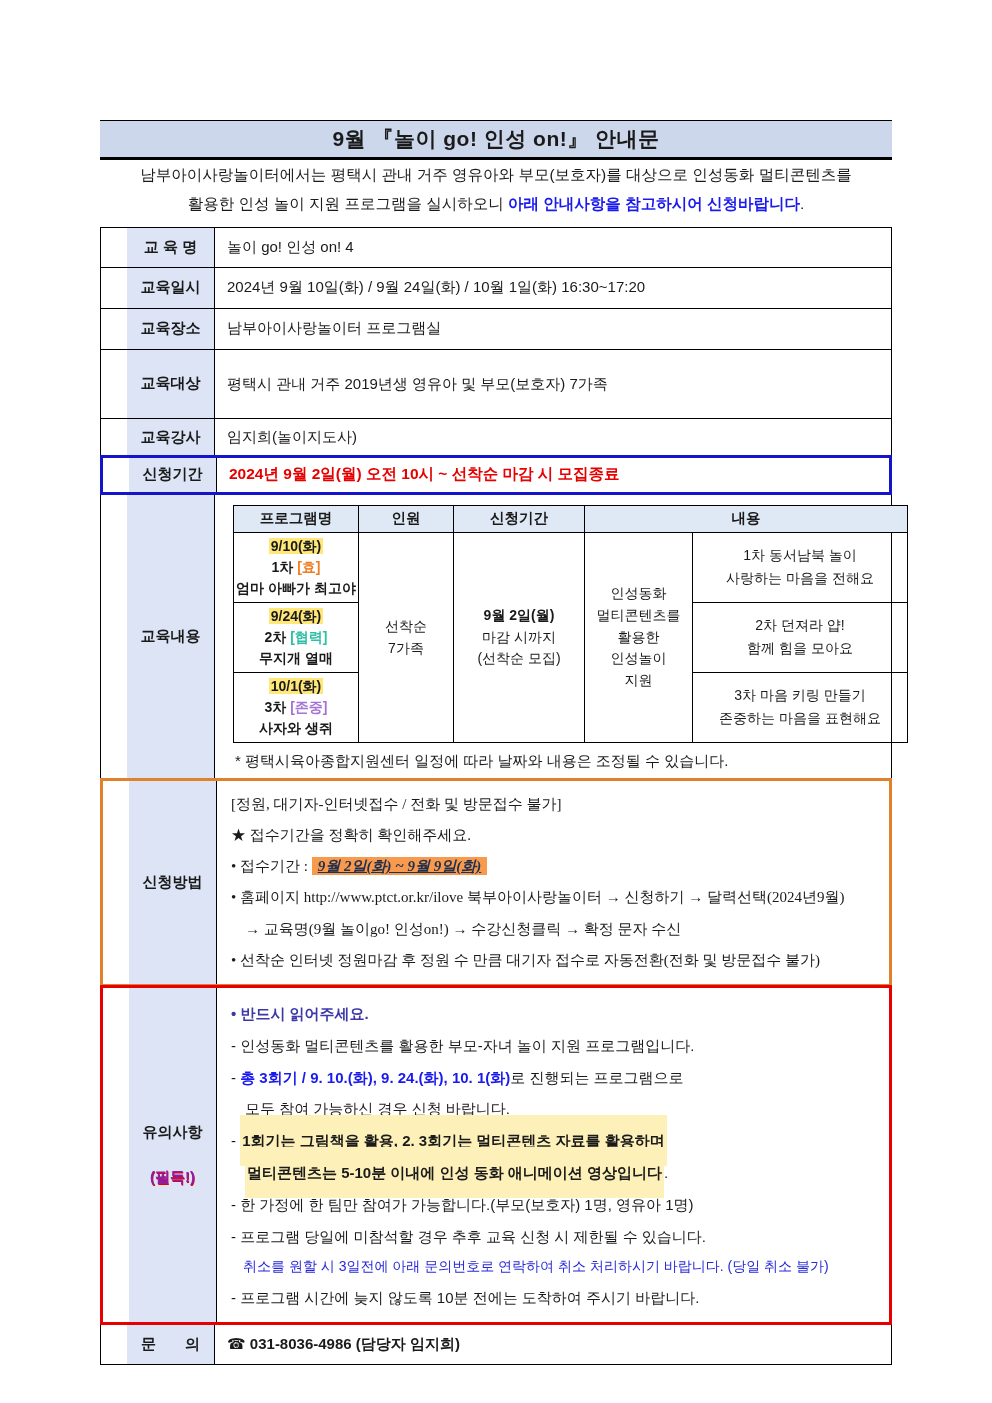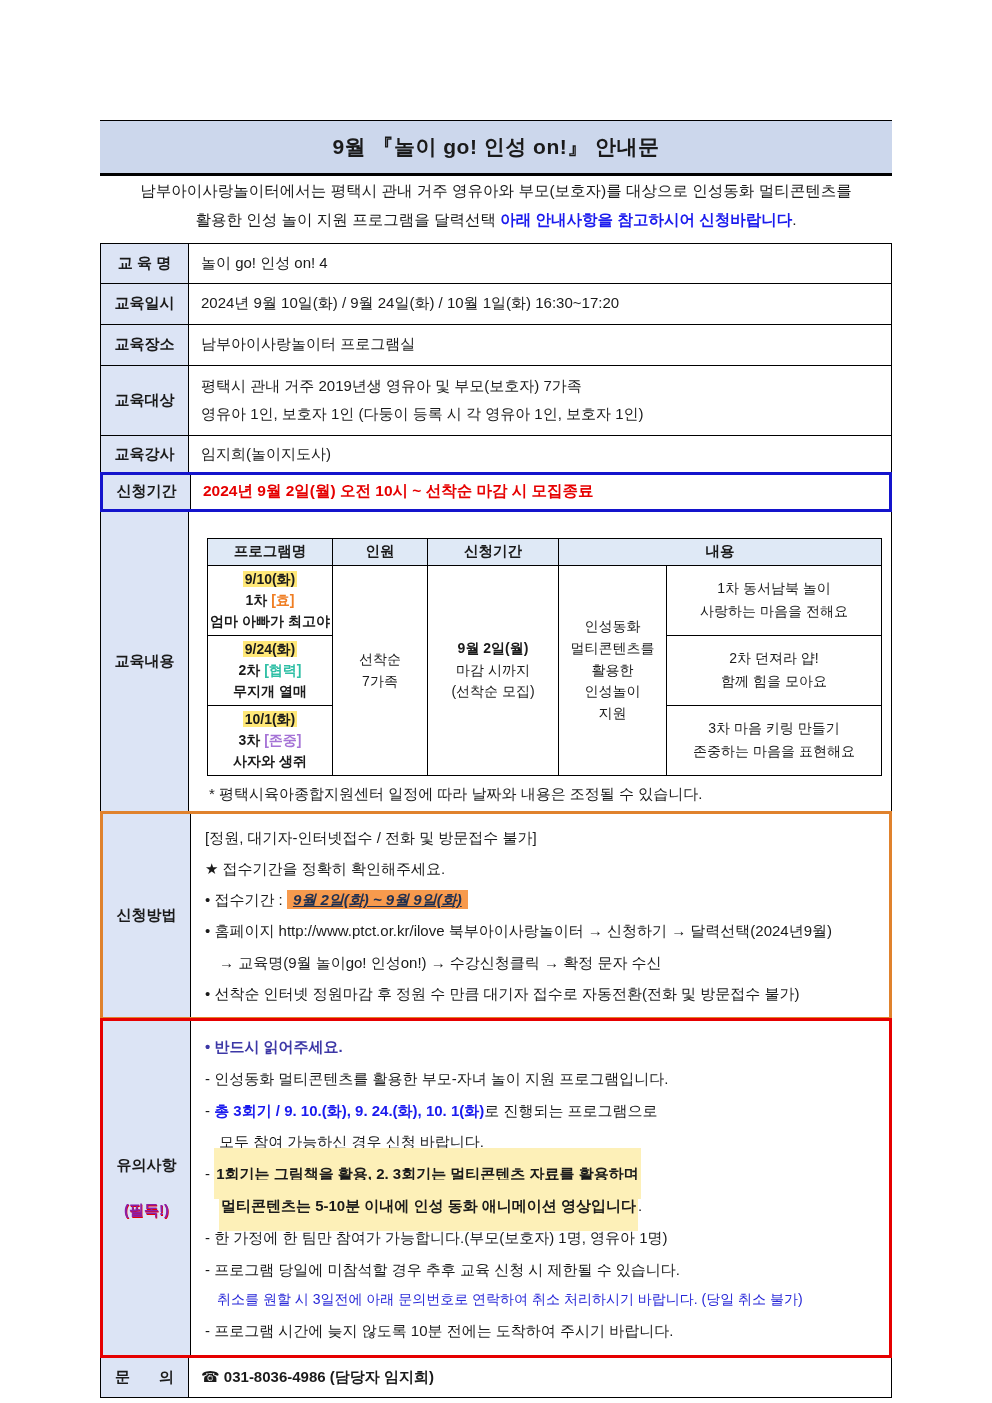--- a/index.html
+++ b/index.html
@@ -7,67 +7,67 @@
   body {
     width:992px; height:1403px;
     font-family:"Liberation Sans","DejaVu Sans",sans-serif;
     color:#1a1a1a; font-size:15px; position:relative; overflow:hidden;
   }
   .doc { position:absolute; left:100px; top:120px; width:792px; }
 
   
   .title-bar {
     background:#ccd7ec; border-top:1px solid #000; border-bottom:3px solid #000;
-    height:56px; display:flex; align-items:center; justify-content:center;
+    height:40px; display:flex; align-items:center; justify-content:center;
     font-size:21px; font-weight:bold; letter-spacing:0.5px;
   }
 
   
   .intro { text-align:center; line-height:1.9; font-size:15.5px; }
   .intro .blue { color:#1a1aee; font-weight:bold; }
 
   
   .table { margin-top:9px; }
   .trow { display:flex; border:1px solid #000; margin-top:-1px; background:#fff; }
   .trow .lbl {
     width:88px; flex:0 0 88px; background:#dce4f5; border-right:1px solid #000;
     display:flex; flex-direction:column; align-items:center; justify-content:center;
-    font-weight:bold; font-size:15px; text-align:center;
+    font-weight:bold; font-size:15px; text-align:center;margin-left:26px;
   }
   .trow .val { flex:1; display:flex; flex-direction:column; justify-content:center; padding:6px 12px; }
   .r1 { min-height:41px; } .r2 { min-height:42px; } .r3 { min-height:42px; }
   .r4 { min-height:70px; } .r5 { min-height:39px; }
   .r4 .val { line-height:1.9; }
 
   .trow.blue-border { border:3px solid #1414cc; position:relative; z-index:3; margin-top:-2px; }
   .trow.blue-border .lbl { border-right:1px solid #000; }
   .r6 { min-height:40px; }
   .red-text { color:#e60000; font-weight:bold; font-size:15.5px; }
 
   
   .r7 { min-height:227px; }
   .r7 .val { justify-content:flex-start; padding:10px 10px 8px 18px; }
-  table.inner { border-collapse:collapse; width:674px; font-size:14px; table-layout:fixed;margin-top:16px; }
+  table.inner { border-collapse:collapse; width:674px; font-size:14px; table-layout:fixed; }
   table.inner th, table.inner td { border:1px solid #000; text-align:center; vertical-align:middle; padding:3px 2px; }
   table.inner th { background:#dfe9f6; font-weight:600; height:27px; font-size:14.5px; }
   td.prog { font-weight:bold; line-height:1.5; }
   td.prog .date { background:#ffe878; padding:0 2px; }
   .tag-hyo { color:#ef7d22; } .tag-coop { color:#2fbfa5; } .tag-resp { color:#a573d6; }
   td.cap { line-height:1.6; }
   td.per { line-height:1.55; } td.per .b { font-weight:bold; }
   td.cleft { line-height:1.55; }
   td.cright { line-height:1.7; }
   tr.prow1 td { height:70px; } tr.prow2 td { height:52px; } tr.prow3 td { height:53px; }
   .curr-note { margin-top:9px; padding-left:2px; font-size:15px; }
 
   
   .trow.orange-border { border:3px solid #e0822d; position:relative; z-index:3; margin-top:-2px; }
   .trow.orange-border .lbl { border-right:1px solid #000; }
   .r8 { min-height:165px; }
-  .r8 .val { line-height:2.08; padding:8px 8px 8px 14px; }
+  .r8 .val { line-height:2.08; padding:8px 8px 8px 14px;font-family:Liberation Serif, serif; }
   .hl-orange {
     background:#f79a4d; color:#203050; font-weight:bold; font-style:italic;
     text-decoration:underline; padding:1px 6px;
   }
   .indent1 { padding-left:14px; }
 
   
   .trow.red-border { border:3px solid #e60000; position:relative; z-index:3; margin-top:-2px; }
   .trow.red-border .lbl { border-right:1px solid #000; gap:26px; }
   .r9 { min-height:310px; }
@@ -85,21 +85,21 @@
 </style>
 </head>
 <body>
 
 <div class="doc">
 
   <div class="title-bar">9월 『놀이 go! 인성 on!』 안내문</div>
 
   <div class="intro">
     <div>남부아이사랑놀이터에서는 평택시 관내 거주 영유아와 부모(보호자)를 대상으로 인성동화 멀티콘텐츠를</div>
-    <div><span>활용한 인성 놀이 지원 프로그램을 달력선택 </span><span class="blue">아래 안내사항을 참고하시어 신청바랍니다</span><span>.</span></div>
+    <div><span>활용한 인성 놀이 지원 프로그램을 실시하오니 </span><span class="blue">아래 안내사항을 참고하시어 신청바랍니다</span><span>.</span></div>
   </div>
 
   <div class="table">
 
     <div class="trow r1">
       <div class="lbl">교 육 명</div>
       <div class="val">
           <span>놀이 go! 인성 on! 4</span>
         </div>
     </div>
@@ -115,21 +115,20 @@
       <div class="lbl">교육장소</div>
       <div class="val">
           <span>남부아이사랑놀이터 프로그램실</span>
         </div>
     </div>
 
     <div class="trow r4">
       <div class="lbl">교육대상</div>
       <div class="val">
         <div>평택시 관내 거주 2019년생 영유아 및 부모(보호자) 7가족</div>
-        <div>영유아 1인, 보호자 1인 (다둥이 등록 시 각 영유아 1인, 보호자 1인)</div>
       </div>
     </div>
 
     <div class="trow r5">
       <div class="lbl">교육강사</div>
       <div class="val">
           <span>임지희(놀이지도사)</span>
         </div>
     </div>
 

